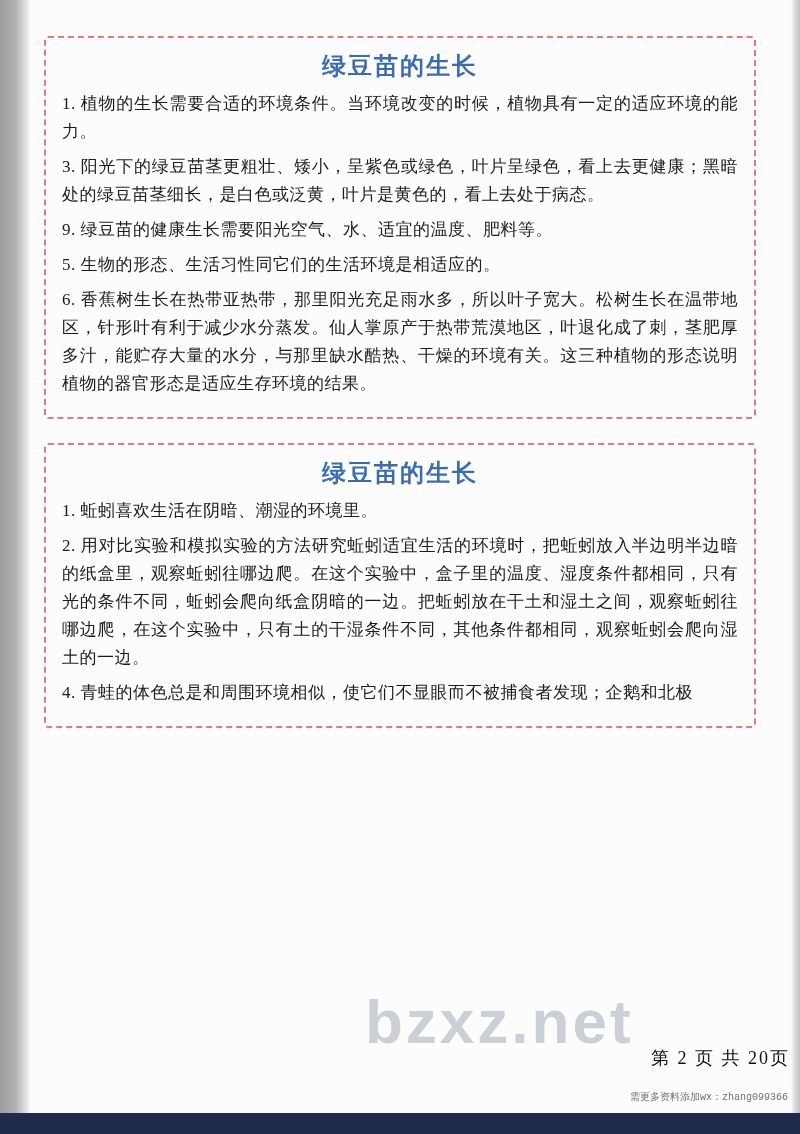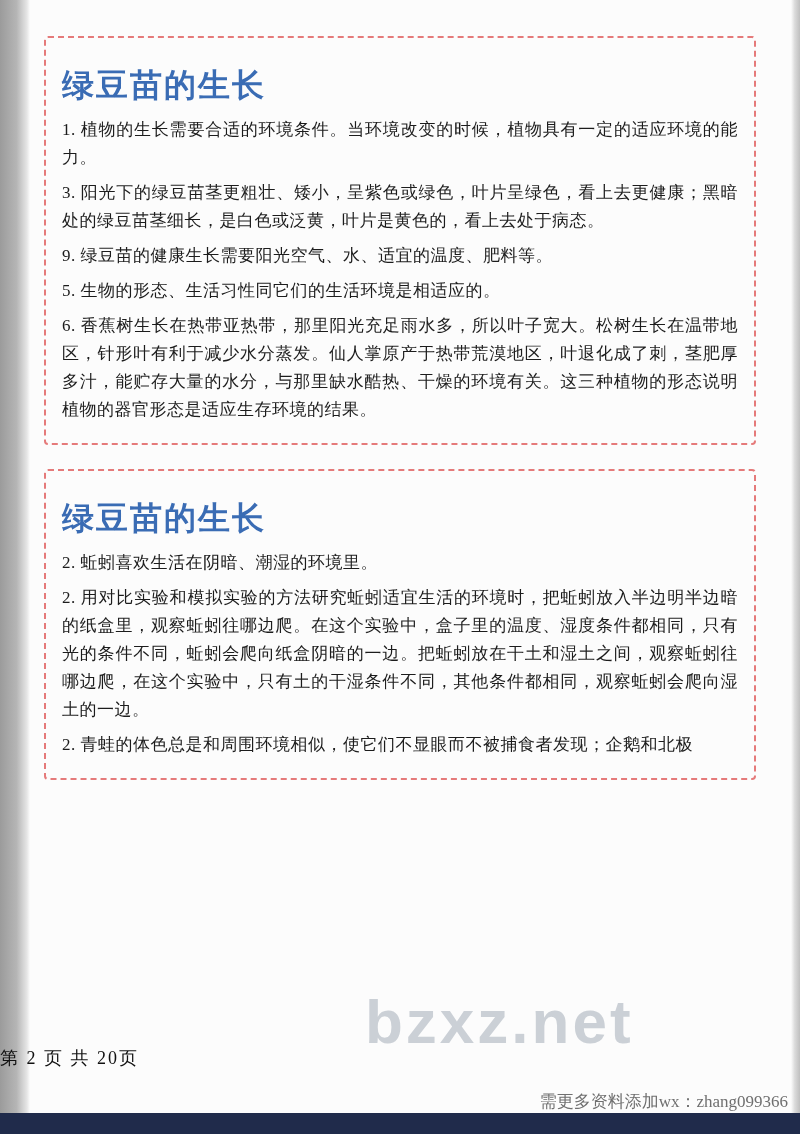--- a/index.html
+++ b/index.html
@@ -37,24 +37,24 @@
     z-index: 2;
   }
   .note-box {
     border: 2px dashed #e57a7a;
     border-radius: 4px;
     padding: 6px 16px 12px 16px;
     background: transparent;
     margin-bottom: 24px;
   }
   .note-title {
-    margin: 20px 0 8px 0;
-    text-align: left;
+    margin: 6px 0 8px 0;
+    text-align: center;
     color: #3a6cb4;
-    font-size: 32px;
+    font-size: 24px;
     font-weight: bold;
     letter-spacing: 2px;
     font-family: "Liberation Sans", "DejaVu Sans", sans-serif;
   }
   .note-item {
     margin: 7px 0;
     font-size: 17px;
     line-height: 28px;
     color: #1c1c1c;
     text-align: justify;
@@ -71,34 +71,34 @@
     letter-spacing: 3px;
     color: rgba(145, 155, 168, 0.45);
     user-select: none;
     margin-left: 7px;
   }
   .page-footer {
     position: absolute;
     left: 0;
     top: 1046px;
     width: 790px;
-    text-align: left;
+    text-align: right;
     font-size: 18px;
     color: #111;
     letter-spacing: 2px;
     z-index: 2;
     font-family: Liberation Serif, serif;
   }
   .contact-note {
     position: absolute;
     right: 12px;
     top: 1090px;
-    font-size: 17px;
+    font-size: 10px;
     color: #6f6f6f;
-    font-family: Liberation Serif, serif;
+    font-family: Liberation Mono, monospace;
     z-index: 2;
     text-align: right;
   }
   .bottom-bar {
     position: absolute;
     left: 0;
     bottom: 0;
     width: 800px;
     height: 21px;
     background: #202b4b;
@@ -119,22 +119,22 @@
     <h1 class="note-title">绿豆苗的生长</h1>
     <p class="note-item">1. 植物的生长需要合适的环境条件。当环境改变的时候，植物具有一定的适应环境的能力。</p>
     <p class="note-item">3. 阳光下的绿豆苗茎更粗壮、矮小，呈紫色或绿色，叶片呈绿色，看上去更健康；黑暗处的绿豆苗茎细长，是白色或泛黄，叶片是黄色的，看上去处于病态。</p>
     <p class="note-item">9. 绿豆苗的健康生长需要阳光空气、水、适宜的温度、肥料等。</p>
     <p class="note-item">5. 生物的形态、生活习性同它们的生活环境是相适应的。</p>
     <p class="note-item">6. 香蕉树生长在热带亚热带，那里阳光充足雨水多，所以叶子宽大。松树生长在温带地区，针形叶有利于减少水分蒸发。仙人掌原产于热带荒漠地区，叶退化成了刺，茎肥厚多汁，能贮存大量的水分，与那里缺水酷热、干燥的环境有关。这三种植物的形态说明植物的器官形态是适应生存环境的结果。</p>
   </section>
 
   <section class="note-box">
     <h1 class="note-title">绿豆苗的生长</h1>
-    <p class="note-item">2. 蚯蚓喜欢生活在阴暗、潮湿的环境里。</p>
+    <p class="note-item">1. 蚯蚓喜欢生活在阴暗、潮湿的环境里。</p>
     <p class="note-item">2. 用对比实验和模拟实验的方法研究蚯蚓适宜生活的环境时，把蚯蚓放入半边明半边暗的纸盒里，观察蚯蚓往哪边爬。在这个实验中，盒子里的温度、湿度条件都相同，只有光的条件不同，蚯蚓会爬向纸盒阴暗的一边。把蚯蚓放在干土和湿土之间，观察蚯蚓往哪边爬，在这个实验中，只有土的干湿条件不同，其他条件都相同，观察蚯蚓会爬向湿土的一边。</p>
-    <p class="note-item">2. 青蛙的体色总是和周围环境相似，使它们不显眼而不被捕食者发现；企鹅和北极</p>
+    <p class="note-item">4. 青蛙的体色总是和周围环境相似，使它们不显眼而不被捕食者发现；企鹅和北极</p>
   </section>
 
 </div>
 
 <div class="page-footer">第 2 页 共 20页</div>
 <div class="contact-note">需更多资料添加wx：zhang099366</div>
 <div class="bottom-bar"></div>
 
 </body></html>

